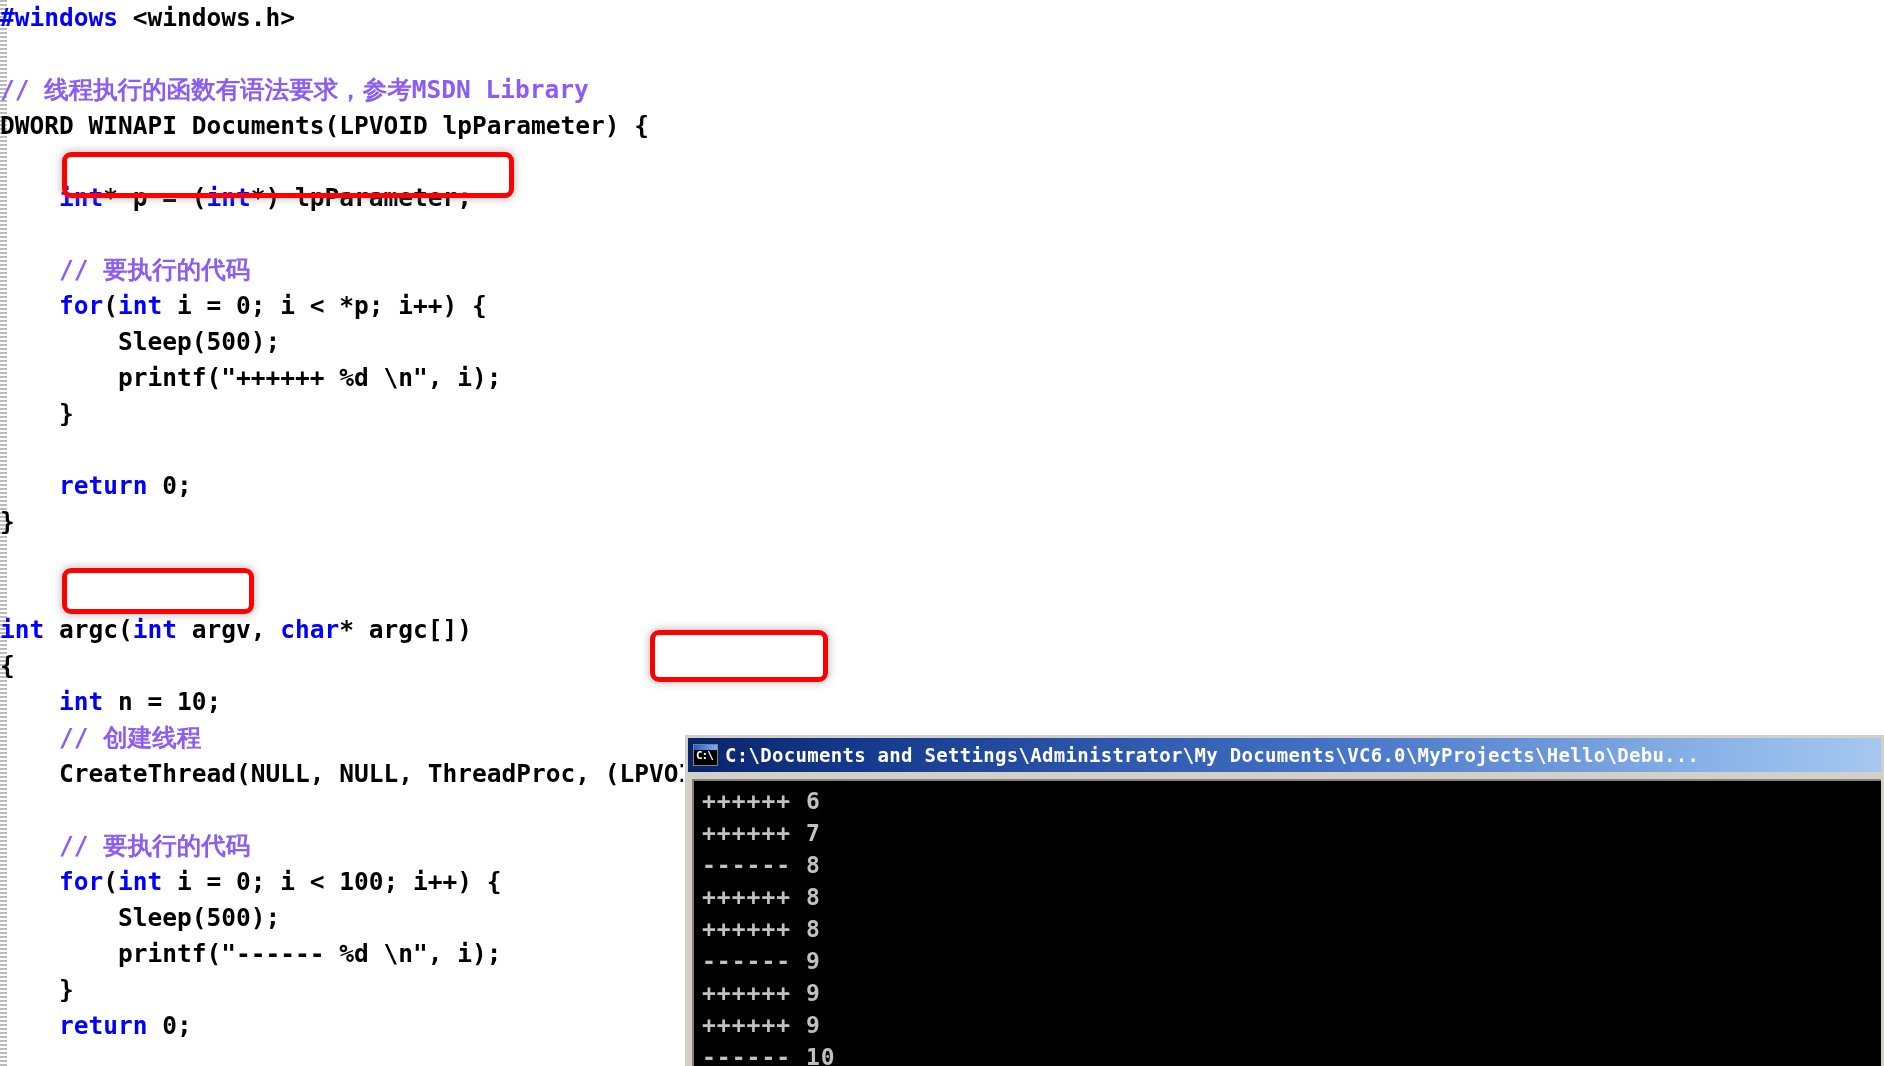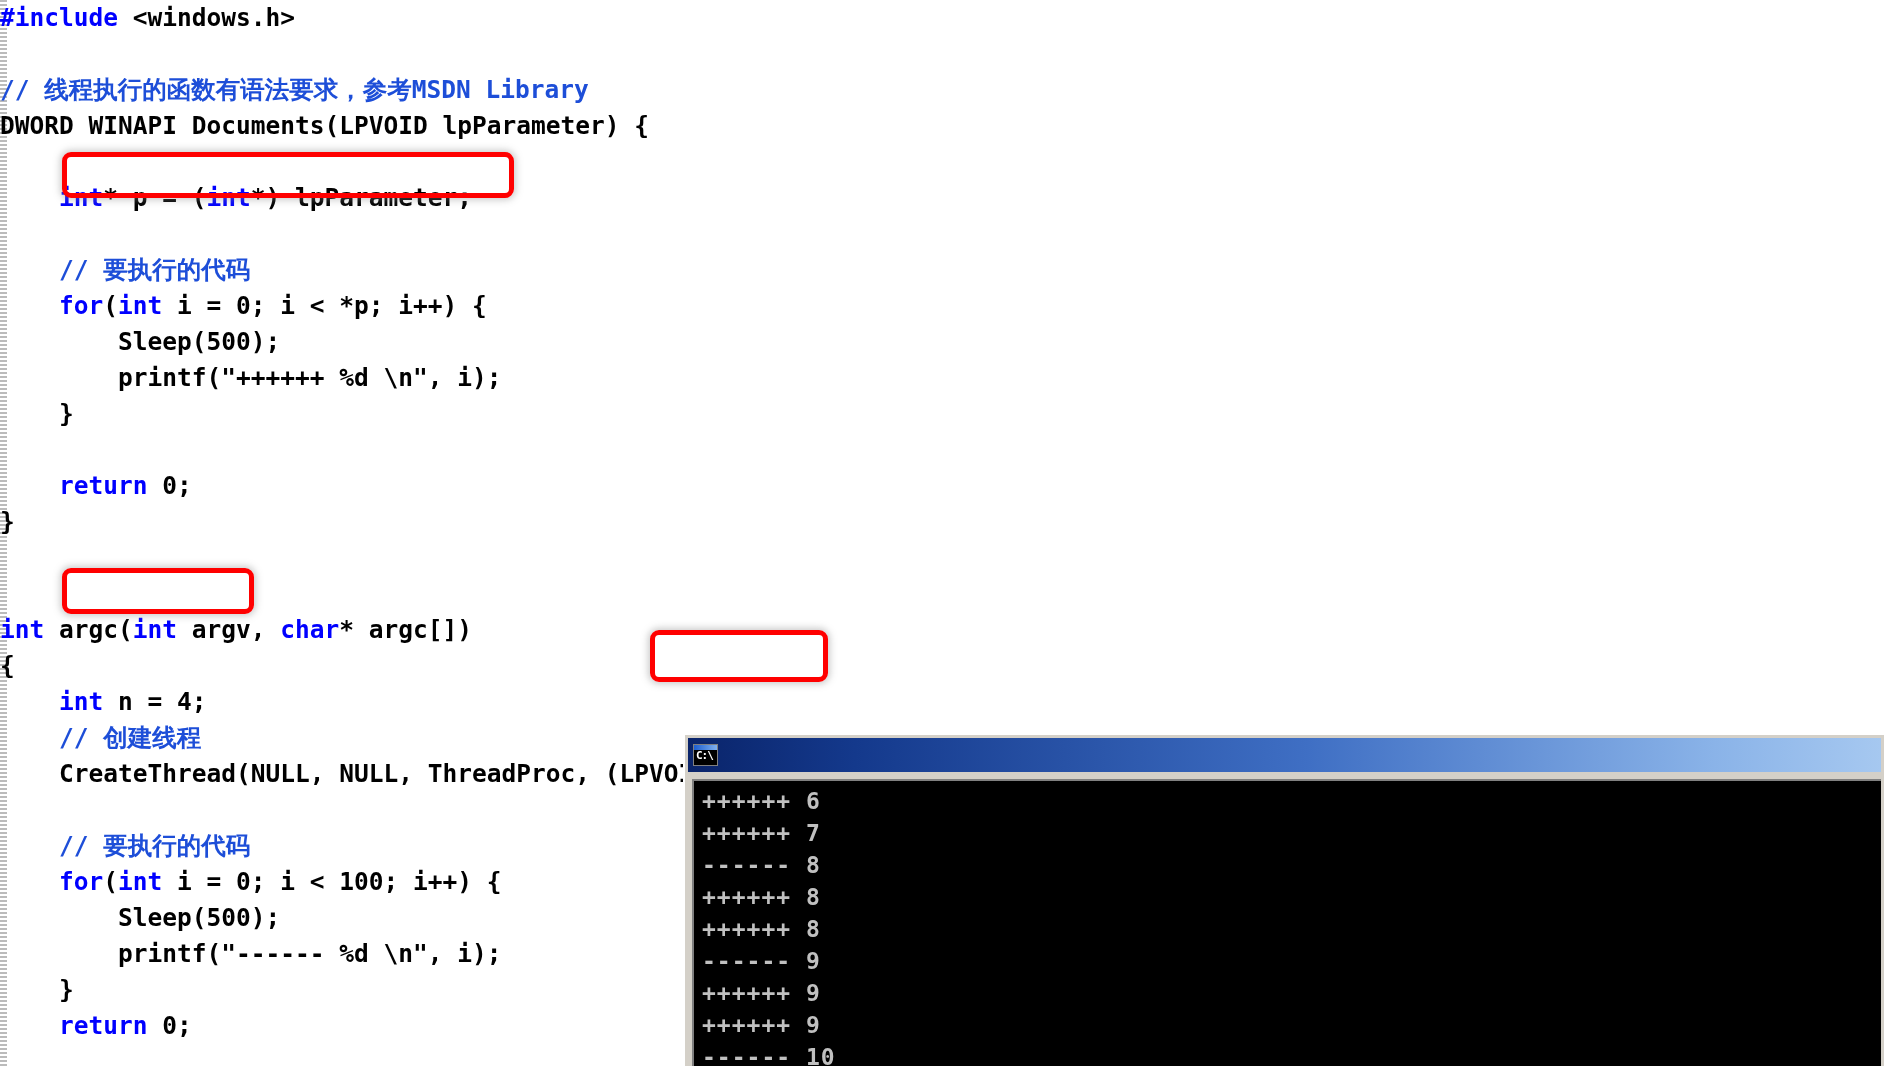--- a/index.html
+++ b/index.html
@@ -42,21 +42,21 @@
     padding: 0;
     white-space: pre;
     font-family: "DejaVu Sans Mono", "Liberation Mono", monospace;
     font-size: 24.5px;
     font-weight: bold;
     line-height: 36px;
     color: #000000;
     letter-spacing: 0px;
   }
   .kw  { color: #0000ff; }
-  .cmt { color: #1d4ed8; }
+  .cmt { color: #8b5cf6; }
 
   
   .redbox {
     position: absolute;
     border: 5px solid #ff0000;
     border-radius: 9px;
     box-sizing: border-box;
     background: transparent;
     box-shadow: 0 0 7px 2px rgba(140,140,140,.45);
   }
@@ -135,40 +135,40 @@
     font-weight: bold;
     line-height: 32px;
     letter-spacing: 1px;
   }
 </style>
 </head>
 <body>
 
 <div id="editor">
   <div id="margin-strip"></div>
-  <pre id="code"><span><span class="kw">#include </span><span>&lt;windows.h&gt;</span></span>
+  <pre id="code"><span><span class="kw">#windows </span><span>&lt;windows.h&gt;</span></span>
 <span></span>
 <span><span class="cmt">// 线程执行的函数有语法要求，参考MSDN Library</span></span>
 <span><span>DWORD WINAPI Documents(LPVOID lpParameter) {</span></span>
 <span></span>
 <span><span>    </span><span class="kw">int</span><span>* p = (</span><span class="kw">int</span><span>*) lpParameter;</span></span>
 <span></span>
 <span><span>    </span><span class="cmt">// 要执行的代码</span></span>
 <span><span>    </span><span class="kw">for</span><span>(</span><span class="kw">int</span><span> i = 0; i &lt; *p; i++) {</span></span>
 <span><span>        Sleep(500);</span></span>
 <span><span>        printf("++++++ %d \n", i);</span></span>
 <span><span>    }</span></span>
 <span></span>
 <span><span>    </span><span class="kw">return</span><span> 0;</span></span>
 <span><span>}</span></span>
 <span></span>
 <span></span>
 <span><span class="kw">int</span><span> argc(</span><span class="kw">int</span><span> argv, </span><span class="kw">char</span><span>* argc[])</span></span>
 <span><span>{</span></span>
-<span><span>    </span><span class="kw">int</span><span> n = 4;</span></span>
+<span><span>    </span><span class="kw">int</span><span> n = 10;</span></span>
 <span><span>    </span><span class="cmt">// 创建线程</span></span>
 <span><span>    CreateThread(NULL, NULL, ThreadProc, (LPVOID)&amp;n, 0, NULL);</span></span>
 <span></span>
 <span><span>    </span><span class="cmt">// 要执行的代码</span></span>
 <span><span>    </span><span class="kw">for</span><span>(</span><span class="kw">int</span><span> i = 0; i &lt; 100; i++) {</span></span>
 <span><span>        Sleep(500);</span></span>
 <span><span>        printf("------ %d \n", i);</span></span>
 <span><span>    }</span></span>
 <span><span>    </span><span class="kw">return</span><span> 0;</span></span>
 <span></span>
@@ -179,20 +179,21 @@
       <div class="redbox" style="left: 650px; top: 630px; width: 178px; height: 52px;"></div>
     </div>
 </div>
 
 <div id="console-window">
   <div id="console-titlebar">
     <div id="console-icon">
       <div class="ic-bar"></div>
       <div class="ic-txt">C:\</div>
     </div>
+    <div id="console-title-text">C:\Documents and Settings\Administrator\My Documents\VC6.0\MyProjects\Hello\Debu...</div>
   </div>
   <div id="console-body">
     <pre id="console-text">++++++ 6
 ++++++ 7
 ------ 8
 ++++++ 8
 ++++++ 8
 ------ 9
 ++++++ 9
 ++++++ 9

